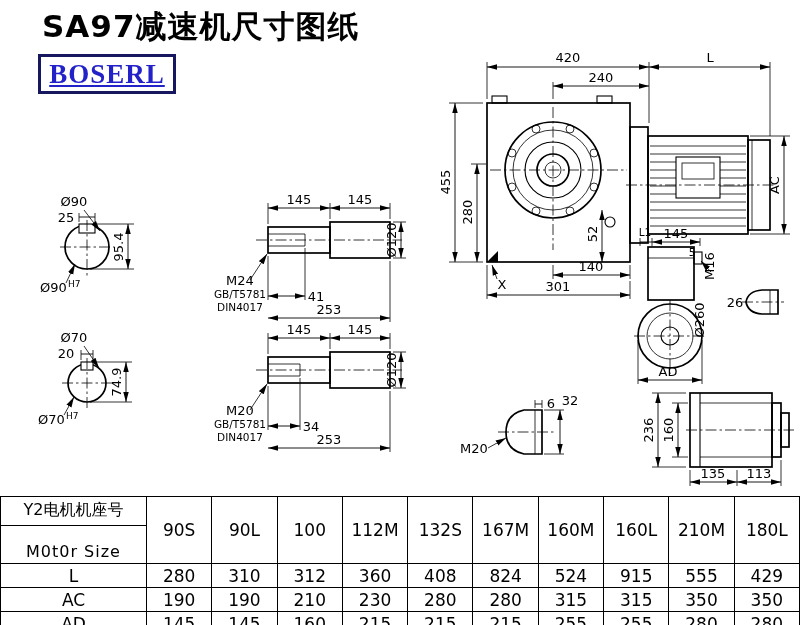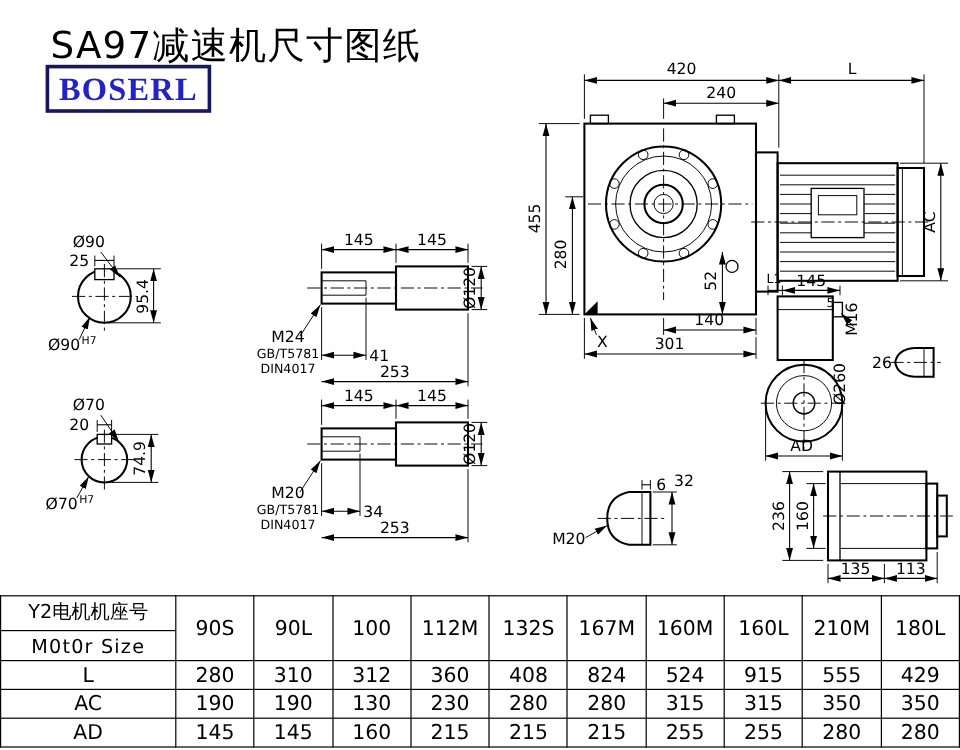--- a/index.html
+++ b/index.html
@@ -1,23 +1,23 @@
 <!DOCTYPE html>
 <html><head>
 <meta charset="utf-8">
 <style>
   html,body{margin:0;padding:0;}
   body{width:800px;height:625px;position:relative;background:#fff;overflow:hidden;
        font-family:"DejaVu Sans",sans-serif;color:#000;}
-  .page-title{position:absolute;left:42px;top:6px;font-size:31px;font-weight:400;
-       letter-spacing:1px;white-space:nowrap;margin-top:11px;}
+  .page-title{position:absolute;left:42px;top:6px;font-size:31px;font-weight:700;
+       letter-spacing:1px;white-space:nowrap;}
   .logo-box{position:absolute;left:38px;top:54px;width:132px;height:34px;
        border:3px solid #17175f;display:flex;align-items:center;justify-content:center;}
   .logo-text{font-family:"Liberation Serif",serif;font-weight:700;font-size:27px;
-       color:#2222c8;letter-spacing:1px;line-height:1;}
+       color:#2222c8;letter-spacing:1px;line-height:1;text-decoration:underline;}
   svg.drawing{position:absolute;left:0;top:0;}
   
   .out{stroke:#000;stroke-width:1.7;fill:none}
   .med{stroke:#000;stroke-width:1.1;fill:none}
   .thin{stroke:#000;stroke-width:0.8;fill:none}
   .ext{stroke:#000;stroke-width:0.8;fill:none}
   .dim{stroke:#000;stroke-width:0.9;fill:none}
   .cl{stroke:#000;stroke-width:0.8;fill:none;stroke-dasharray:11 3 2.5 3}
   .wfill{fill:#fff}
   svg text{font-family:"DejaVu Sans",sans-serif;fill:#000}
@@ -27,21 +27,21 @@
   .mid{text-anchor:middle}
   
   table.size-table{position:absolute;left:0;top:496px;width:800px;border-collapse:collapse;
        table-layout:fixed;}
   table.size-table th,table.size-table td{border:1.6px solid #000;text-align:center;
        vertical-align:middle;font-weight:400;font-size:17px;padding:0;}
   table.size-table th{height:52px;}
   table.size-table td{height:23px;}
   col.cfirst{width:146px;}
   .hl1{display:block;font-size:16px;border-bottom:1.4px solid #000;padding:3px 4px 4px;}
-  .hl2{display:block;font-size:16px;padding:3px 4px 2px;letter-spacing:1px;}
+  .hl2{display:block;font-size:16px;padding:3px 4px 2px;letter-spacing:1px;margin-top:13px;}
 </style>
 </head>
 <body>
 
 <div class="page-title">SA97减速机尺寸图纸</div>
 <div class="logo-box">
   <span class="logo-text">BOSERL</span>
 </div>
 
 <svg class="drawing" width="800" height="496" viewBox="0 0 800 496">
@@ -348,21 +348,21 @@
       <td>824</td>
       <td>524</td>
       <td>915</td>
       <td>555</td>
       <td>429</td>
     </tr>
     <tr>
       <td>AC</td>
       <td>190</td>
       <td>190</td>
-      <td>130</td>
+      <td>210</td>
       <td>230</td>
       <td>280</td>
       <td>280</td>
       <td>315</td>
       <td>315</td>
       <td>350</td>
       <td>350</td>
     </tr>
     <tr>
       <td>AD</td>

